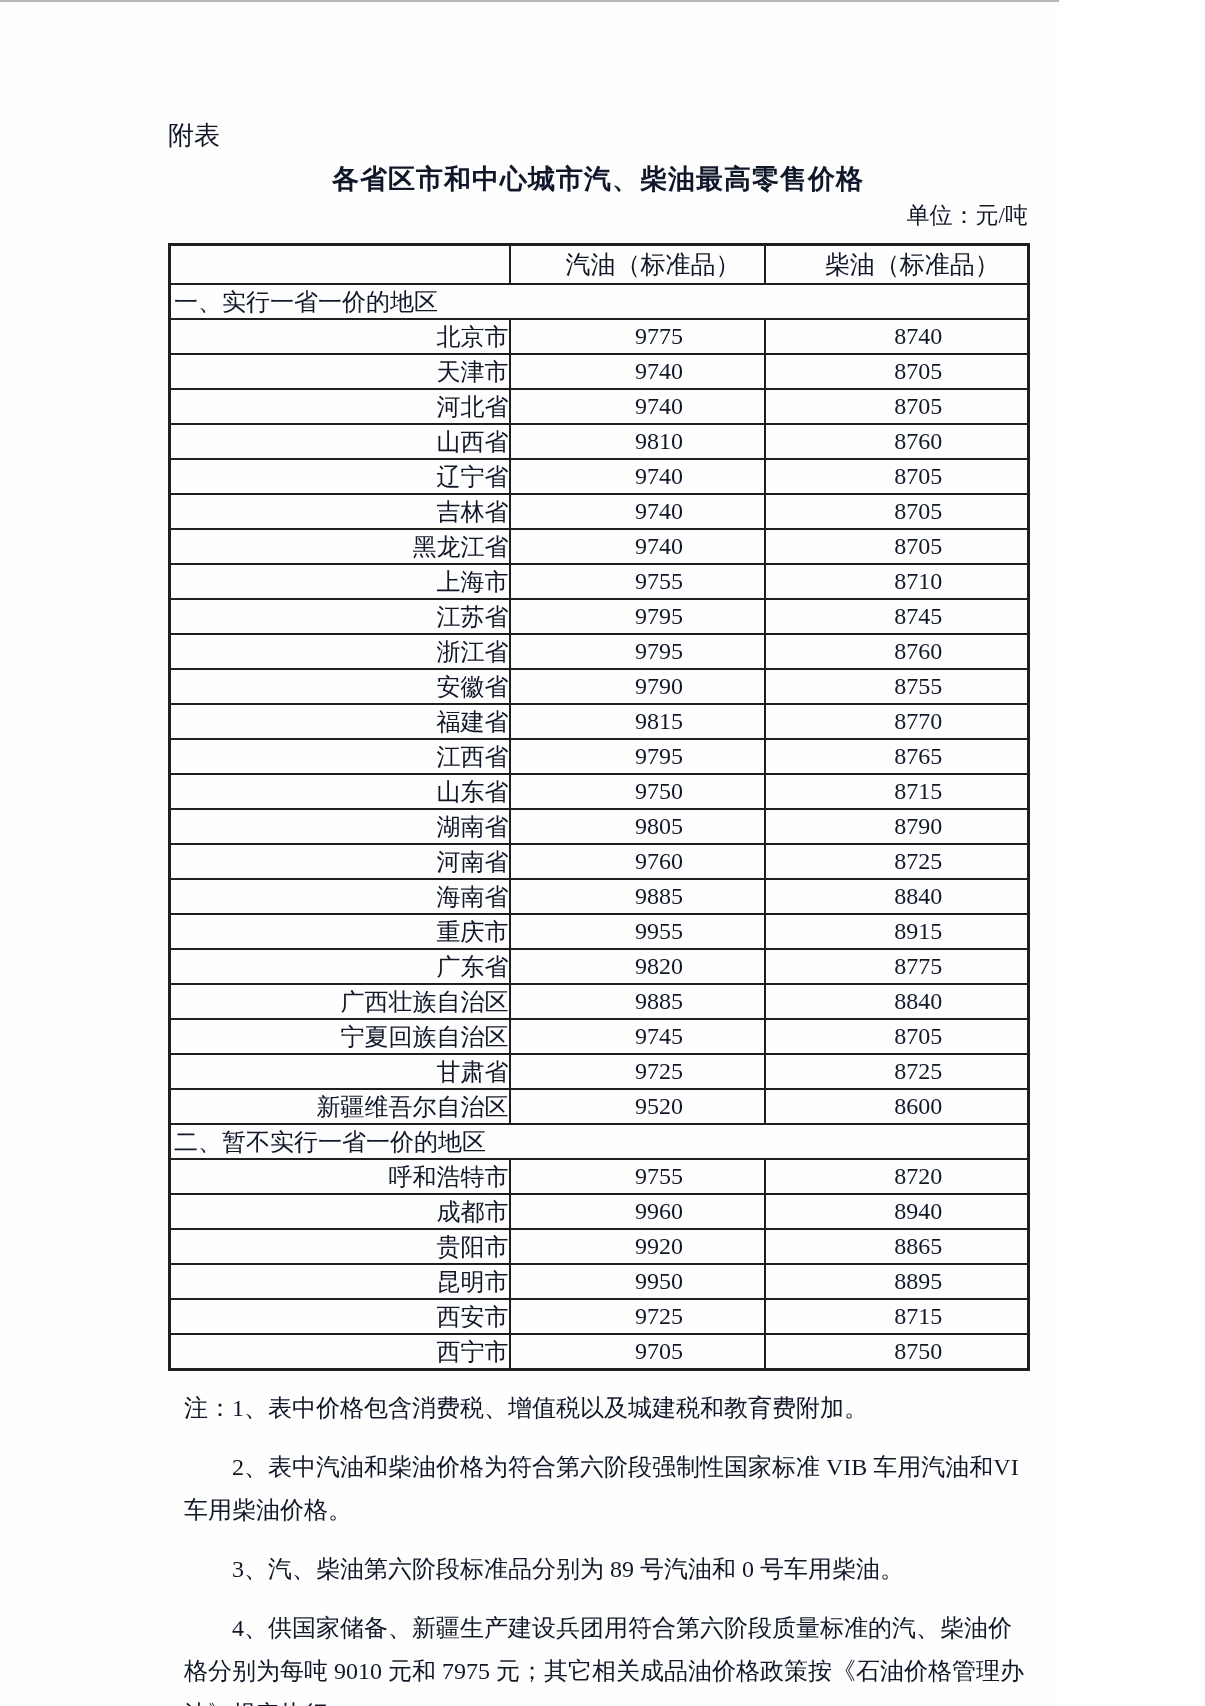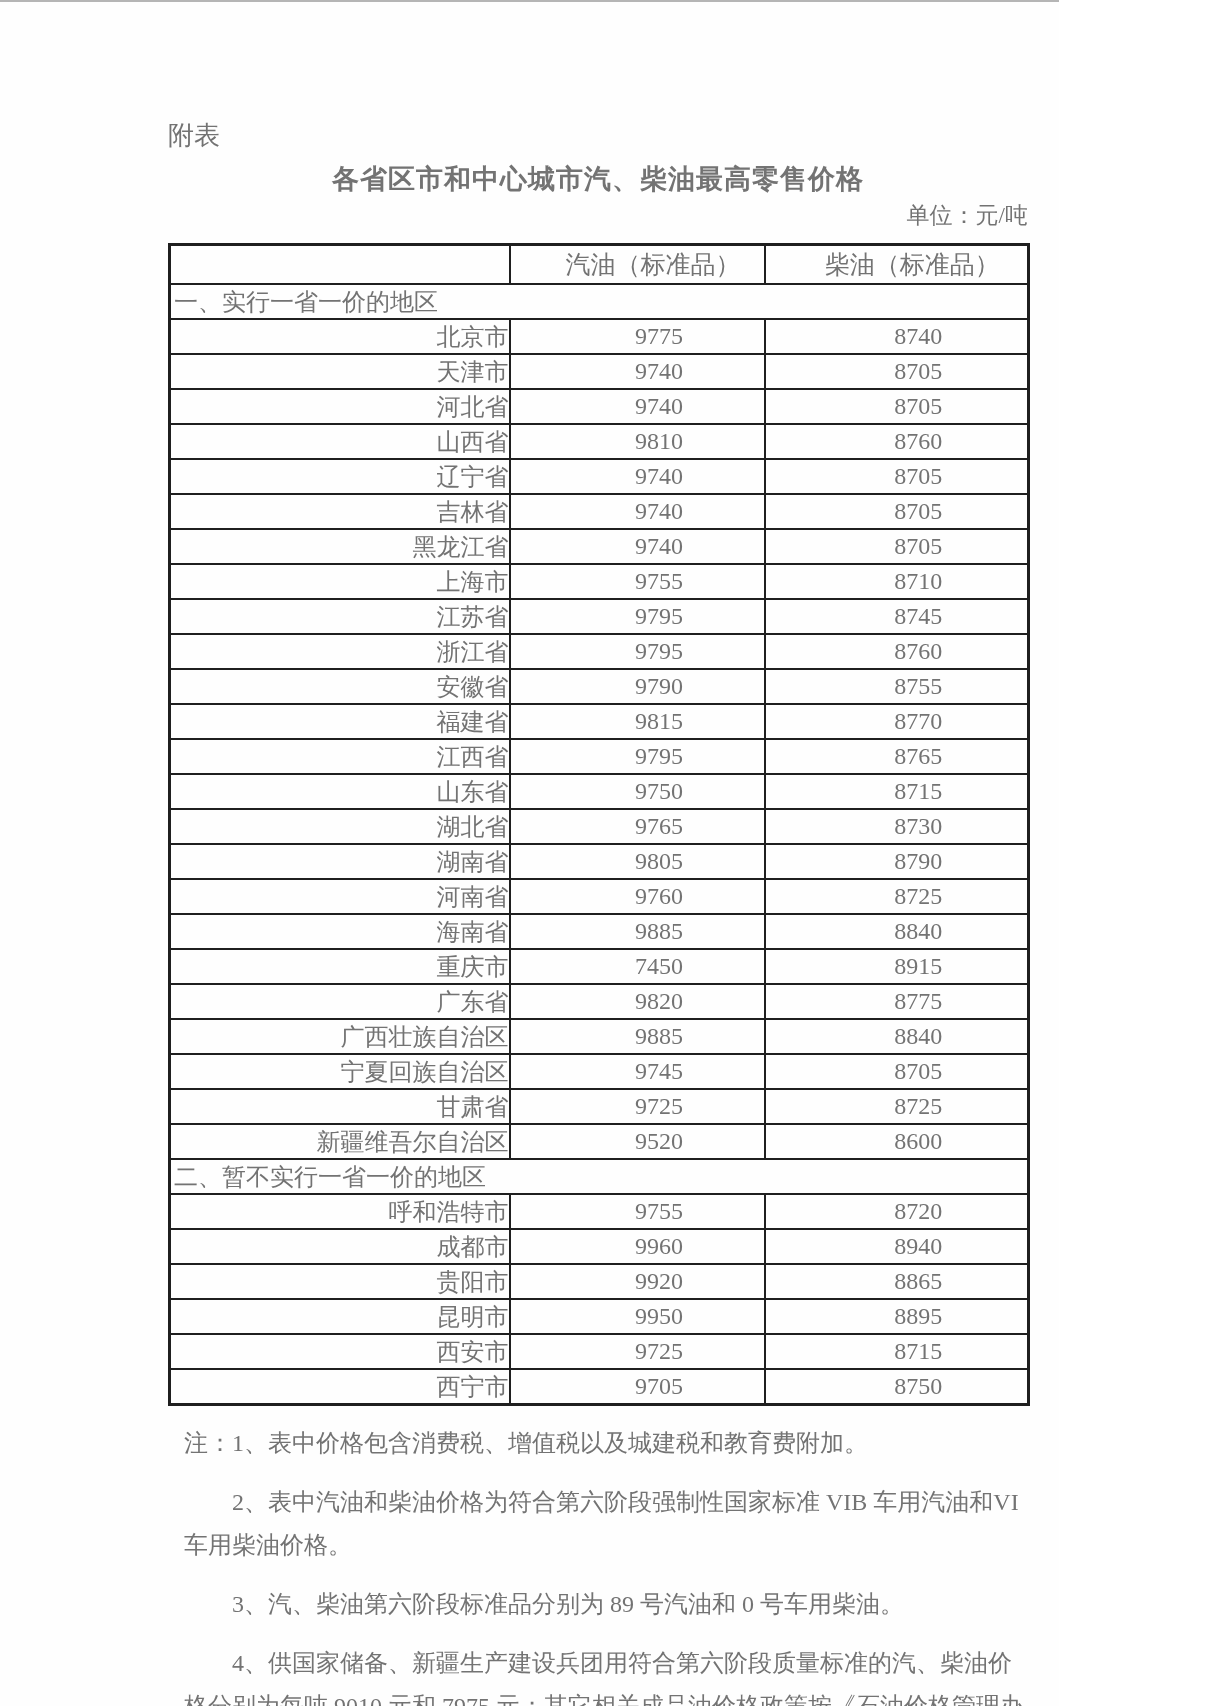--- a/index.html
+++ b/index.html
@@ -4,21 +4,21 @@
 <style>
   html, body { margin: 0; padding: 0; background: #ffffff; }
   .page {
     position: relative;
     width: 1059px;
     height: 1706px;
     background: #fefefe;
     border-top: 2px solid #b5b5b5;
     box-sizing: border-box;
     font-family: "Liberation Serif", "DejaVu Serif", serif;
-    color: #737373;
+    color: #0f172a;
     overflow: hidden;
   }
   .doc {
     position: absolute;
     left: 168px;
     top: 0;
     width: 860px;
   }
   .appendix-label {
     margin-top: 118px;
@@ -171,42 +171,37 @@
             <td class="region">江西省</td>
             <td class="price">9795</td>
             <td class="price">8765</td>
           </tr>
           <tr>
             <td class="region">山东省</td>
             <td class="price">9750</td>
             <td class="price">8715</td>
           </tr>
           <tr>
-            <td class="region">湖北省</td>
-            <td class="price">9765</td>
-            <td class="price">8730</td>
-          </tr>
-          <tr>
             <td class="region">湖南省</td>
             <td class="price">9805</td>
             <td class="price">8790</td>
           </tr>
           <tr>
             <td class="region">河南省</td>
             <td class="price">9760</td>
             <td class="price">8725</td>
           </tr>
           <tr>
             <td class="region">海南省</td>
             <td class="price">9885</td>
             <td class="price">8840</td>
           </tr>
           <tr>
             <td class="region">重庆市</td>
-            <td class="price">7450</td>
+            <td class="price">9955</td>
             <td class="price">8915</td>
           </tr>
           <tr>
             <td class="region">广东省</td>
             <td class="price">9820</td>
             <td class="price">8775</td>
           </tr>
           <tr>
             <td class="region">广西壮族自治区</td>
             <td class="price">9885</td>

